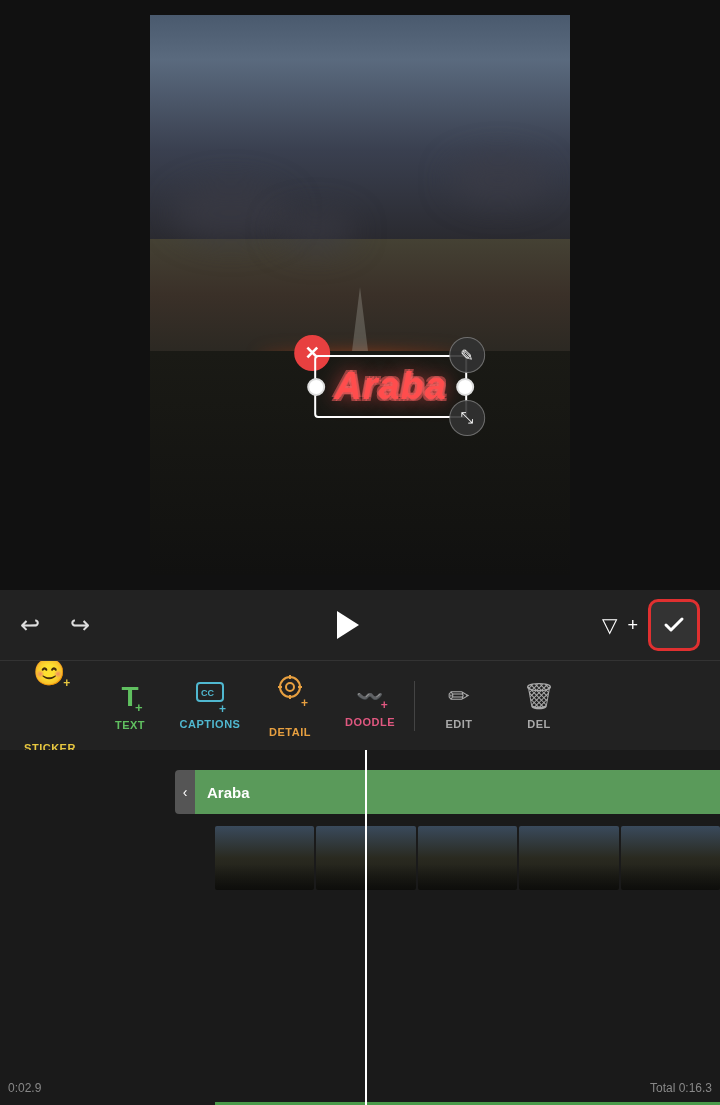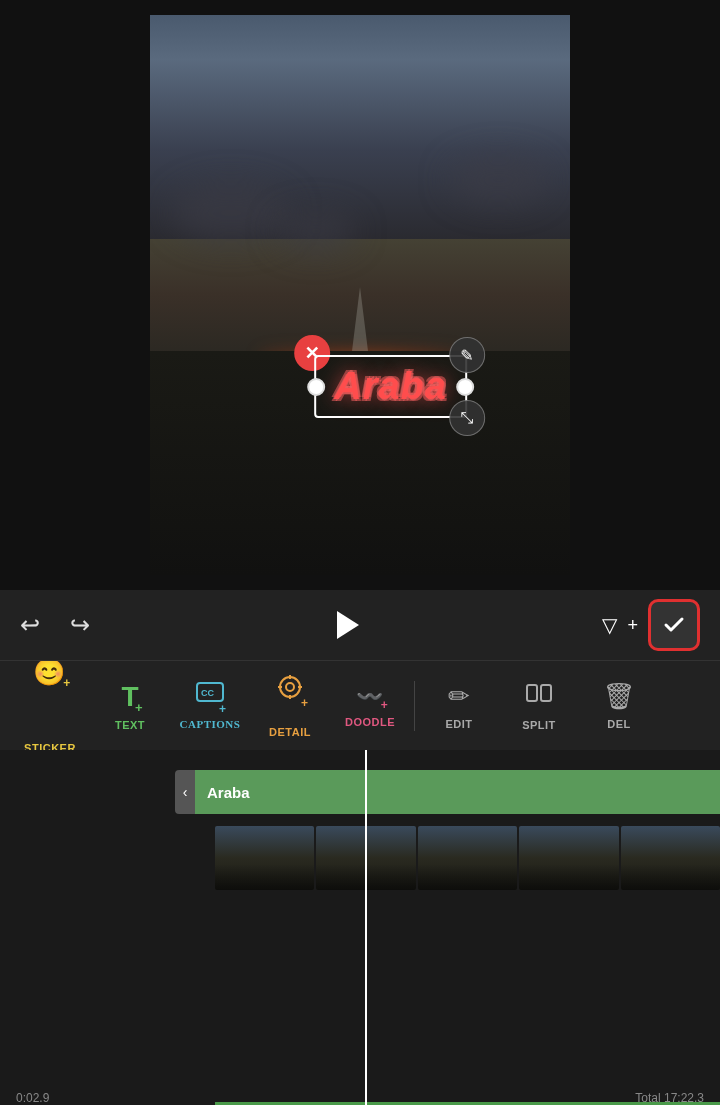--- a/index.html
+++ b/index.html
@@ -317,21 +317,21 @@
       font-weight: 600;
       letter-spacing: 0.5px;
       text-transform: uppercase;
     }
 
     .tool-sticker .tool-icon { color: #e8c840; }
     .tool-sticker .tool-label { color: #e8c840; margin-top: 48px; }
     .tool-text .tool-icon { color: #60c060; }
     .tool-text .tool-label { color: #60c060; }
     .tool-captions .tool-icon { color: #50b8d0; }
-    .tool-captions .tool-label { color: #50b8d0; font-family: Liberation Serif, serif; }
+    .tool-captions .tool-label { color: #50b8d0; }
     .tool-detail .tool-icon { color: #e8a040; }
     .tool-detail .tool-label { color: #e8a040; margin-top: 12px; }
     .tool-doodle .tool-icon { color: #e05880; }
     .tool-doodle .tool-label { color: #e05880; }
     .tool-edit .tool-icon { color: #aaa; }
     .tool-edit .tool-label { color: #aaa; }
     .tool-split .tool-icon { color: #aaa; }
     .tool-split .tool-label { color: #aaa; }
     .tool-del .tool-icon { color: #aaa; }
     .tool-del .tool-label { color: #aaa; text-align: center; }
@@ -436,26 +436,26 @@
       bottom: 0;
       left: 215px;
       right: 0;
       height: 3px;
       background: #4a9a4a;
     }
 
     
     .timestamps {
       position: absolute;
-      bottom: 0;
+      bottom: 10px;
       left: 0;
       right: 0;
       display: flex;
       justify-content: space-between;
-      padding: 0 16px;
+      padding: 0 8px;
     }
 
     .timestamp {
       font-size: 12px;
       color: #888;
     }
 
     
     .checkmark-svg {
       width: 24px;
@@ -558,29 +558,20 @@
       <span class="tool-label">DOODLE</span>
     </div>
 
     <div class="tool-divider"></div>
 
     <div class="tool-item tool-edit">
       <div class="tool-icon" style="color:#aaa;">✏</div>
       <span class="tool-label">EDIT</span>
     </div>
 
-    <div class="tool-item tool-split">
-      <div class="tool-icon">
-        <svg width="26" height="26" viewBox="0 0 26 26">
-          <rect x="1" y="5" width="10" height="16" rx="2" fill="none" stroke="#aaa" stroke-width="2"></rect>
-          <rect x="15" y="5" width="10" height="16" rx="2" fill="none" stroke="#aaa" stroke-width="2"></rect>
-        </svg>
-      </div>
-      <span class="tool-label">SPLIT</span>
-    </div>
 
     <div class="tool-item tool-del">
       <div class="tool-icon" style="color:#aaa;">🗑</div>
       <span class="tool-label">DEL</span>
     </div>
 
   </div>
 
   <div class="timeline-area">
     <div class="playhead"></div>
@@ -597,17 +588,17 @@
       <div class="video-thumb"></div>
       <div class="video-thumb"></div>
       <div class="video-thumb"></div>
       <div class="video-thumb"></div>
     </div>
 
     <div class="video-progress-bar"></div>
 
     <div class="timestamps">
       <span class="timestamp">0:02.9</span>
-      <span class="timestamp">Total 17:22.3</span>
+      <span class="timestamp">Total 0:16.3</span>
     </div>
   </div>
 
 </div>
 
 </body></html>

